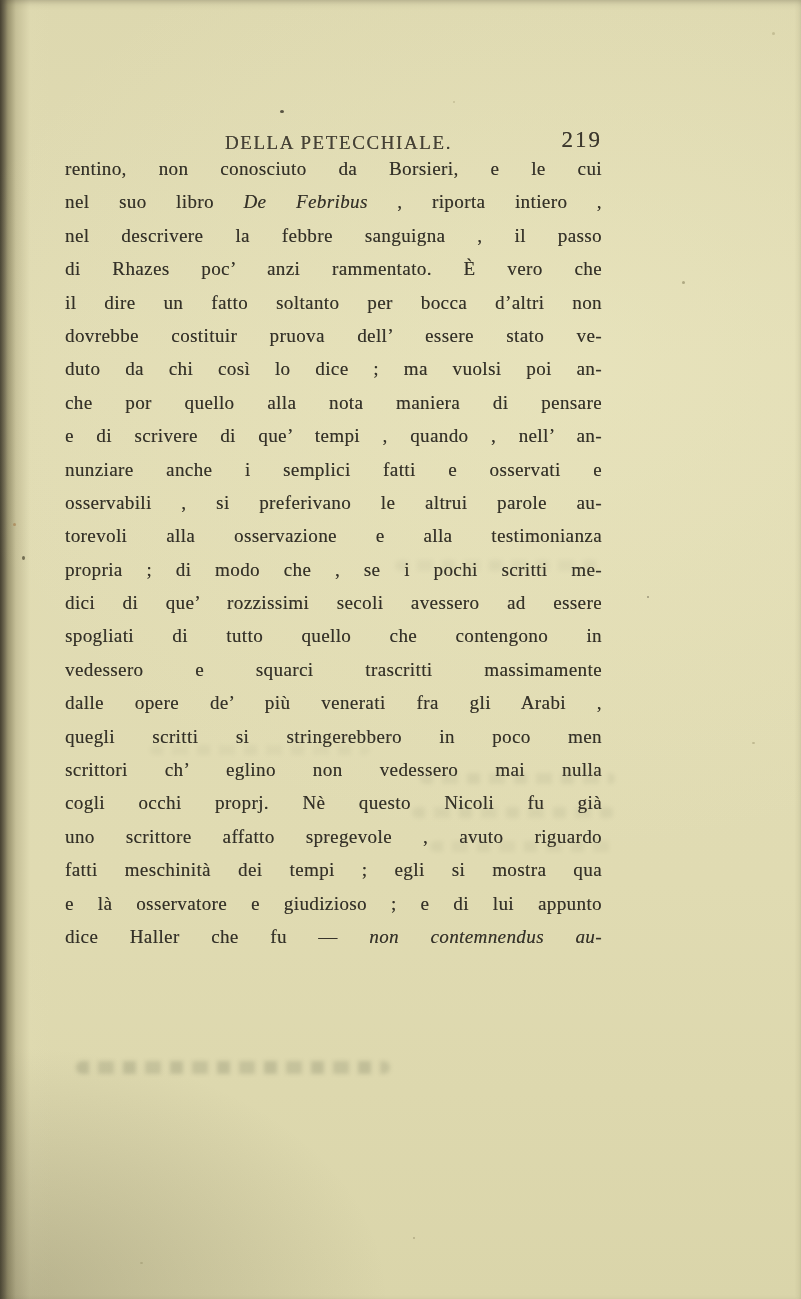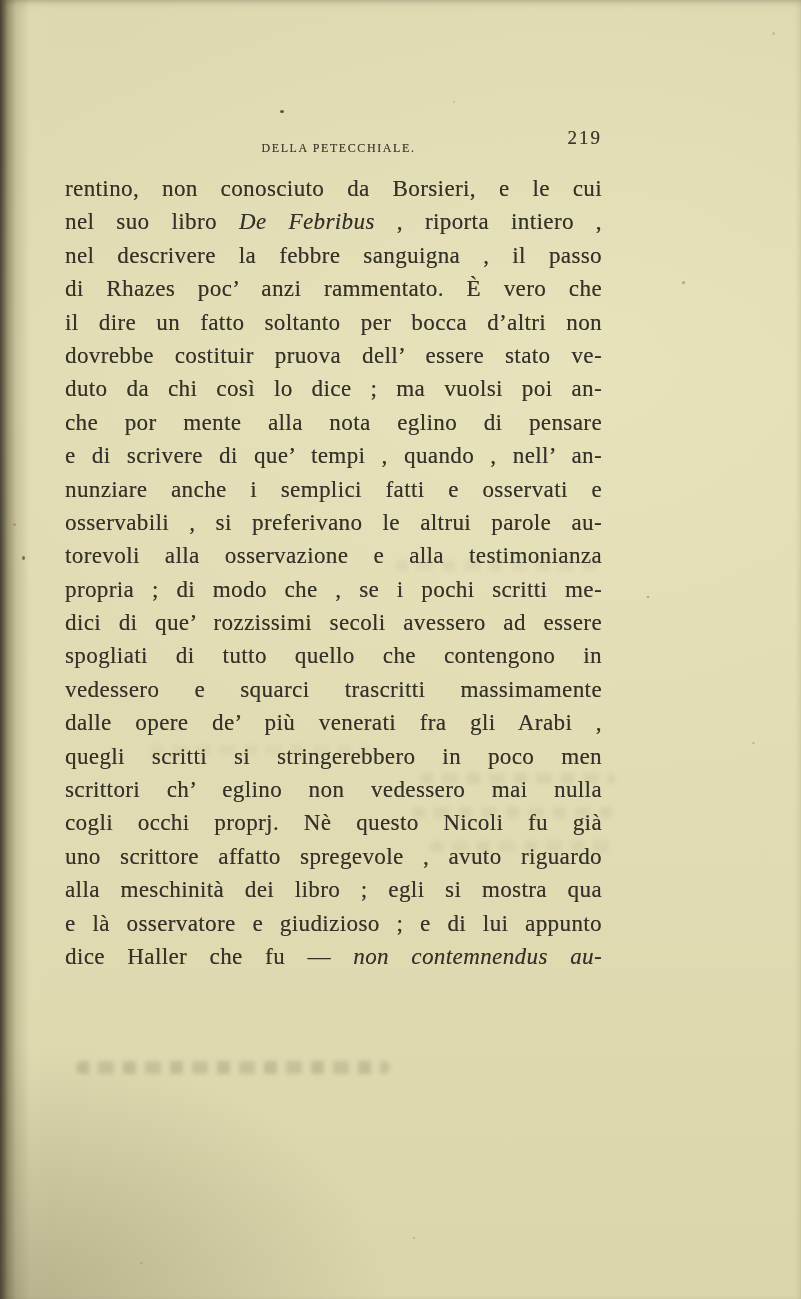--- a/index.html
+++ b/index.html
@@ -16,35 +16,35 @@
       linear-gradient(180deg, #ddd8af 0%, #e1dcb4 28%, #e0dbb2 68%, #dad5aa 100%);
     box-shadow: inset 0 4px 8px -4px rgba(80,75,55,.45), inset -2px 0 10px -6px rgba(80,75,55,.25);
   }
   
   .header{
     position:absolute; left:65px; top:127px; width:537px; height:26px;
     color:#454135;
   }
   .running-title{
     position:absolute; left:50%; transform:translateX(calc(-50% + 5px));
-    top:14px;
-    font-size:12px; letter-spacing:1.6px; white-space:nowrap;
+    top:5px;
+    font-size:19px; letter-spacing:1.6px; white-space:nowrap;
     text-shadow:0 0 .6px rgba(69,65,53,.7);
   }
   .page-number{
     position:absolute; right:0; top:0;
-    font-size:19px; letter-spacing:2px;
+    font-size:23px; letter-spacing:2px;
     color:#3c382d;
     text-shadow:0 0 .6px rgba(60,56,45,.7);
   }
   
   .text-block{
-    position:absolute; left:65px; top:172px; width:537px;
+    position:absolute; left:65px; top:152px; width:537px;
     color:#343128;
-    font-size:23px;
+    font-size:19px;
     letter-spacing:.4px;
   }
   .line{
     height:33.4px; line-height:33.4px;
     text-align:justify; text-align-last:justify;
     white-space:normal; overflow:visible;
     text-shadow:.2px .3px .5px rgba(42,39,31,.5);
   }
   .line .it{font-style:italic;margin-top:48px;}
   
@@ -85,35 +85,35 @@
   </div>
 
   <div class="text-block" id="text-block">
       <div class="line"><span>rentino, non conosciuto da Borsieri, e le cui</span></div>
       <div class="line"><span>nel suo libro </span><span class="it">De Febribus</span><span> , riporta intiero ,</span></div>
       <div class="line"><span>nel descrivere la febbre sanguigna , il passo</span></div>
       <div class="line"><span>di Rhazes poc’ anzi rammentato. È vero che</span></div>
       <div class="line"><span>il dire un fatto soltanto per bocca d’altri non</span></div>
       <div class="line"><span>dovrebbe costituir pruova dell’ essere stato ve-</span></div>
       <div class="line"><span>duto da chi così lo dice ; ma vuolsi poi an-</span></div>
-      <div class="line"><span>che por mente alla nota eglino di pensare</span></div>
+      <div class="line"><span>che por quello alla nota maniera di pensare</span></div>
       <div class="line"><span>e di scrivere di que’ tempi , quando , nell’ an-</span></div>
       <div class="line"><span>nunziare anche i semplici fatti e osservati e</span></div>
       <div class="line"><span>osservabili , si preferivano le altrui parole au-</span></div>
       <div class="line"><span>torevoli alla osservazione e alla testimonianza</span></div>
       <div class="line"><span>propria ; di modo che , se i pochi scritti me-</span></div>
       <div class="line"><span>dici di que’ rozzissimi secoli avessero ad essere</span></div>
       <div class="line"><span>spogliati di tutto quello che contengono in</span></div>
       <div class="line"><span>vedessero e squarci trascritti massimamente</span></div>
       <div class="line"><span>dalle opere de’ più venerati fra gli Arabi ,</span></div>
       <div class="line"><span>quegli scritti si stringerebbero in poco men</span></div>
       <div class="line"><span>scrittori ch’ eglino non vedessero mai nulla</span></div>
       <div class="line"><span>cogli occhi proprj. Nè questo Nicoli fu già</span></div>
       <div class="line"><span>uno scrittore affatto spregevole , avuto riguardo</span></div>
-      <div class="line"><span>alla meschinità dei libro ; egli si mostra qua</span></div>
+      <div class="line"><span>fatti meschinità dei tempi ; egli si mostra qua</span></div>
       <div class="line"><span>e là osservatore e giudizioso ; e di lui appunto</span></div>
       <div class="line"><span>dice Haller che fu — </span><span class="it">non contemnendus au-</span></div>
     </div>
 
   <div class="ghost g-bottom"></div>
   <div class="ghost g-mid1"></div>
   <div class="ghost g-mid2"></div>
   <div class="ghost g-mid3"></div>
   <div class="ghost g-mid4"></div>
   <div class="ghost g-mid5"></div>

